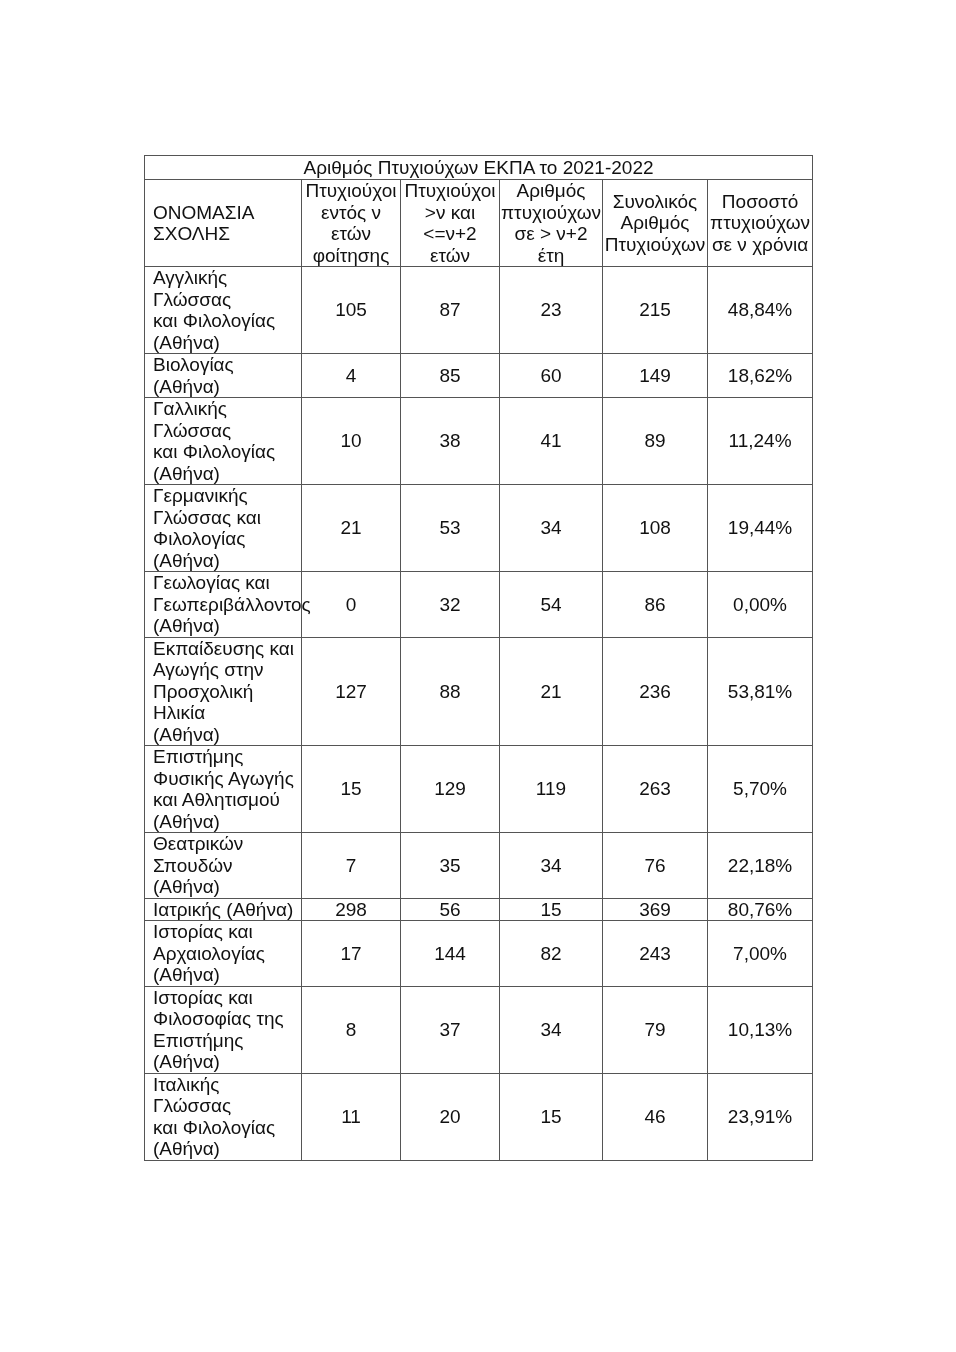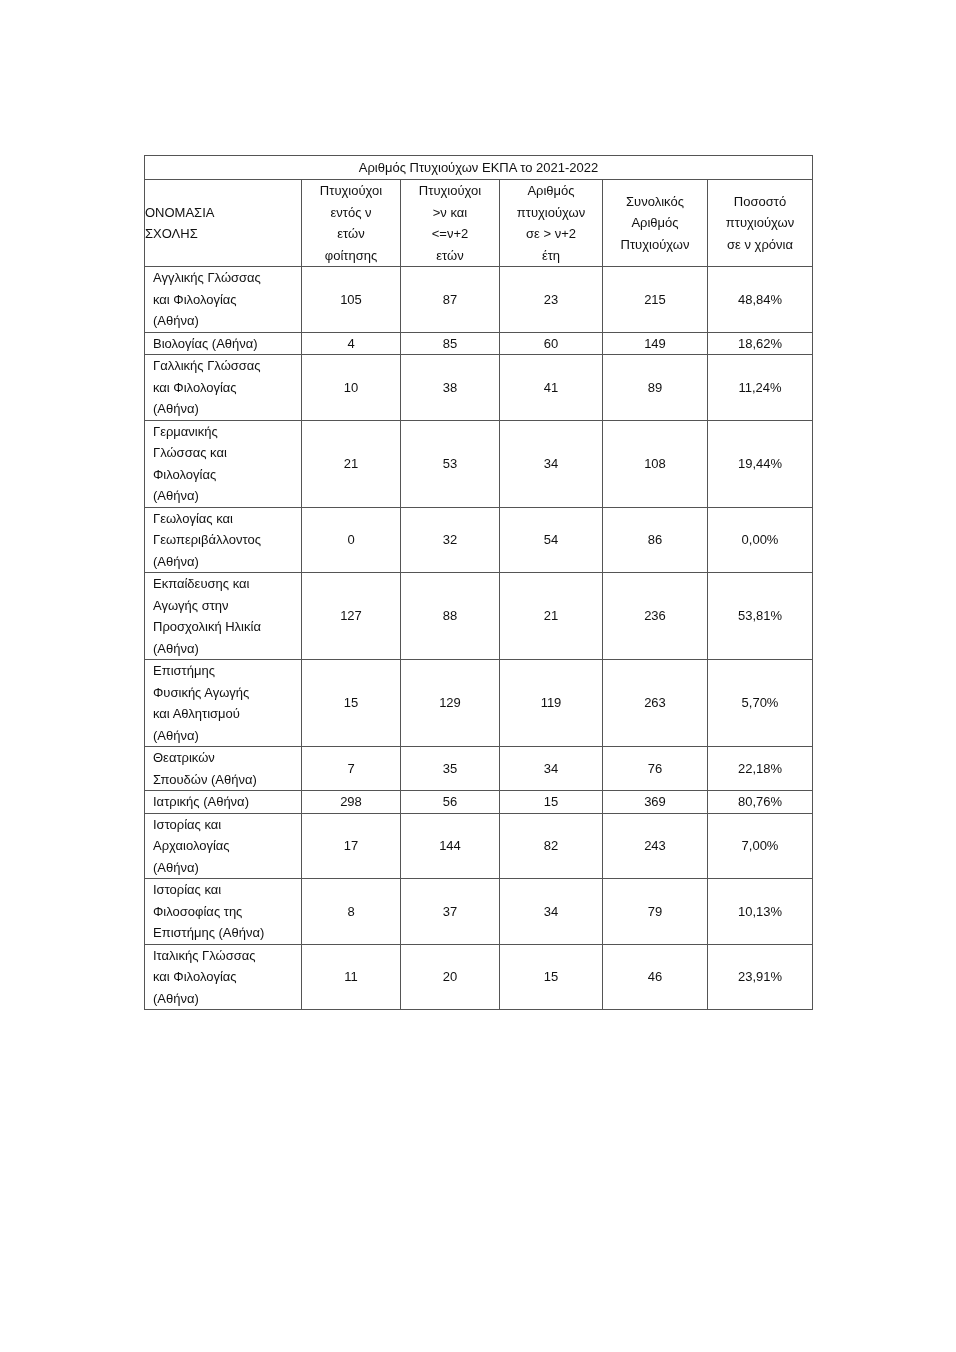--- a/index.html
+++ b/index.html
@@ -1,28 +1,28 @@
 <!DOCTYPE html>
 <html><head>
 <meta charset="utf-8">
 <style>
   html, body { margin: 0; padding: 0; background: #ffffff; }
   body { width: 956px; height: 1352px; position: relative; font-family: "Liberation Sans", "DejaVu Sans", sans-serif; color: #111; }
   #doc-table {
     position: absolute; left: 144px; top: 155px; width: 668px;
     border-collapse: collapse; table-layout: fixed;
-    font-size: 13px; line-height: 21.5px;
+    font-size: 19px; line-height: 21.5px;
   }
   #doc-table td, #doc-table th {
     border: 1px solid #555; padding: 0 0 0 8px; vertical-align: middle; font-weight: normal;
   }
   #doc-table .num { text-align: center; padding: 0; }
   #doc-table .title-cell { text-align: center; padding: 0; height: 23px; }
   #doc-table thead tr.hdr th { text-align: center; padding: 0; }
-  #doc-table thead tr.hdr th.name-h { text-align: left; }
+  #doc-table thead tr.hdr th.name-h { text-align: left; padding-left: 8px; }
   .ml { white-space: pre-line; }
   col.c0 { width: 157px; } col.c1 { width: 99px; } col.c2 { width: 99px; }
   col.c3 { width: 103px; } col.c4 { width: 105px; } col.c5 { width: 105px; }
 </style>
 </head>
 <body>
 
 <table id="doc-table">
   <colgroup>
     <col class="c0">

